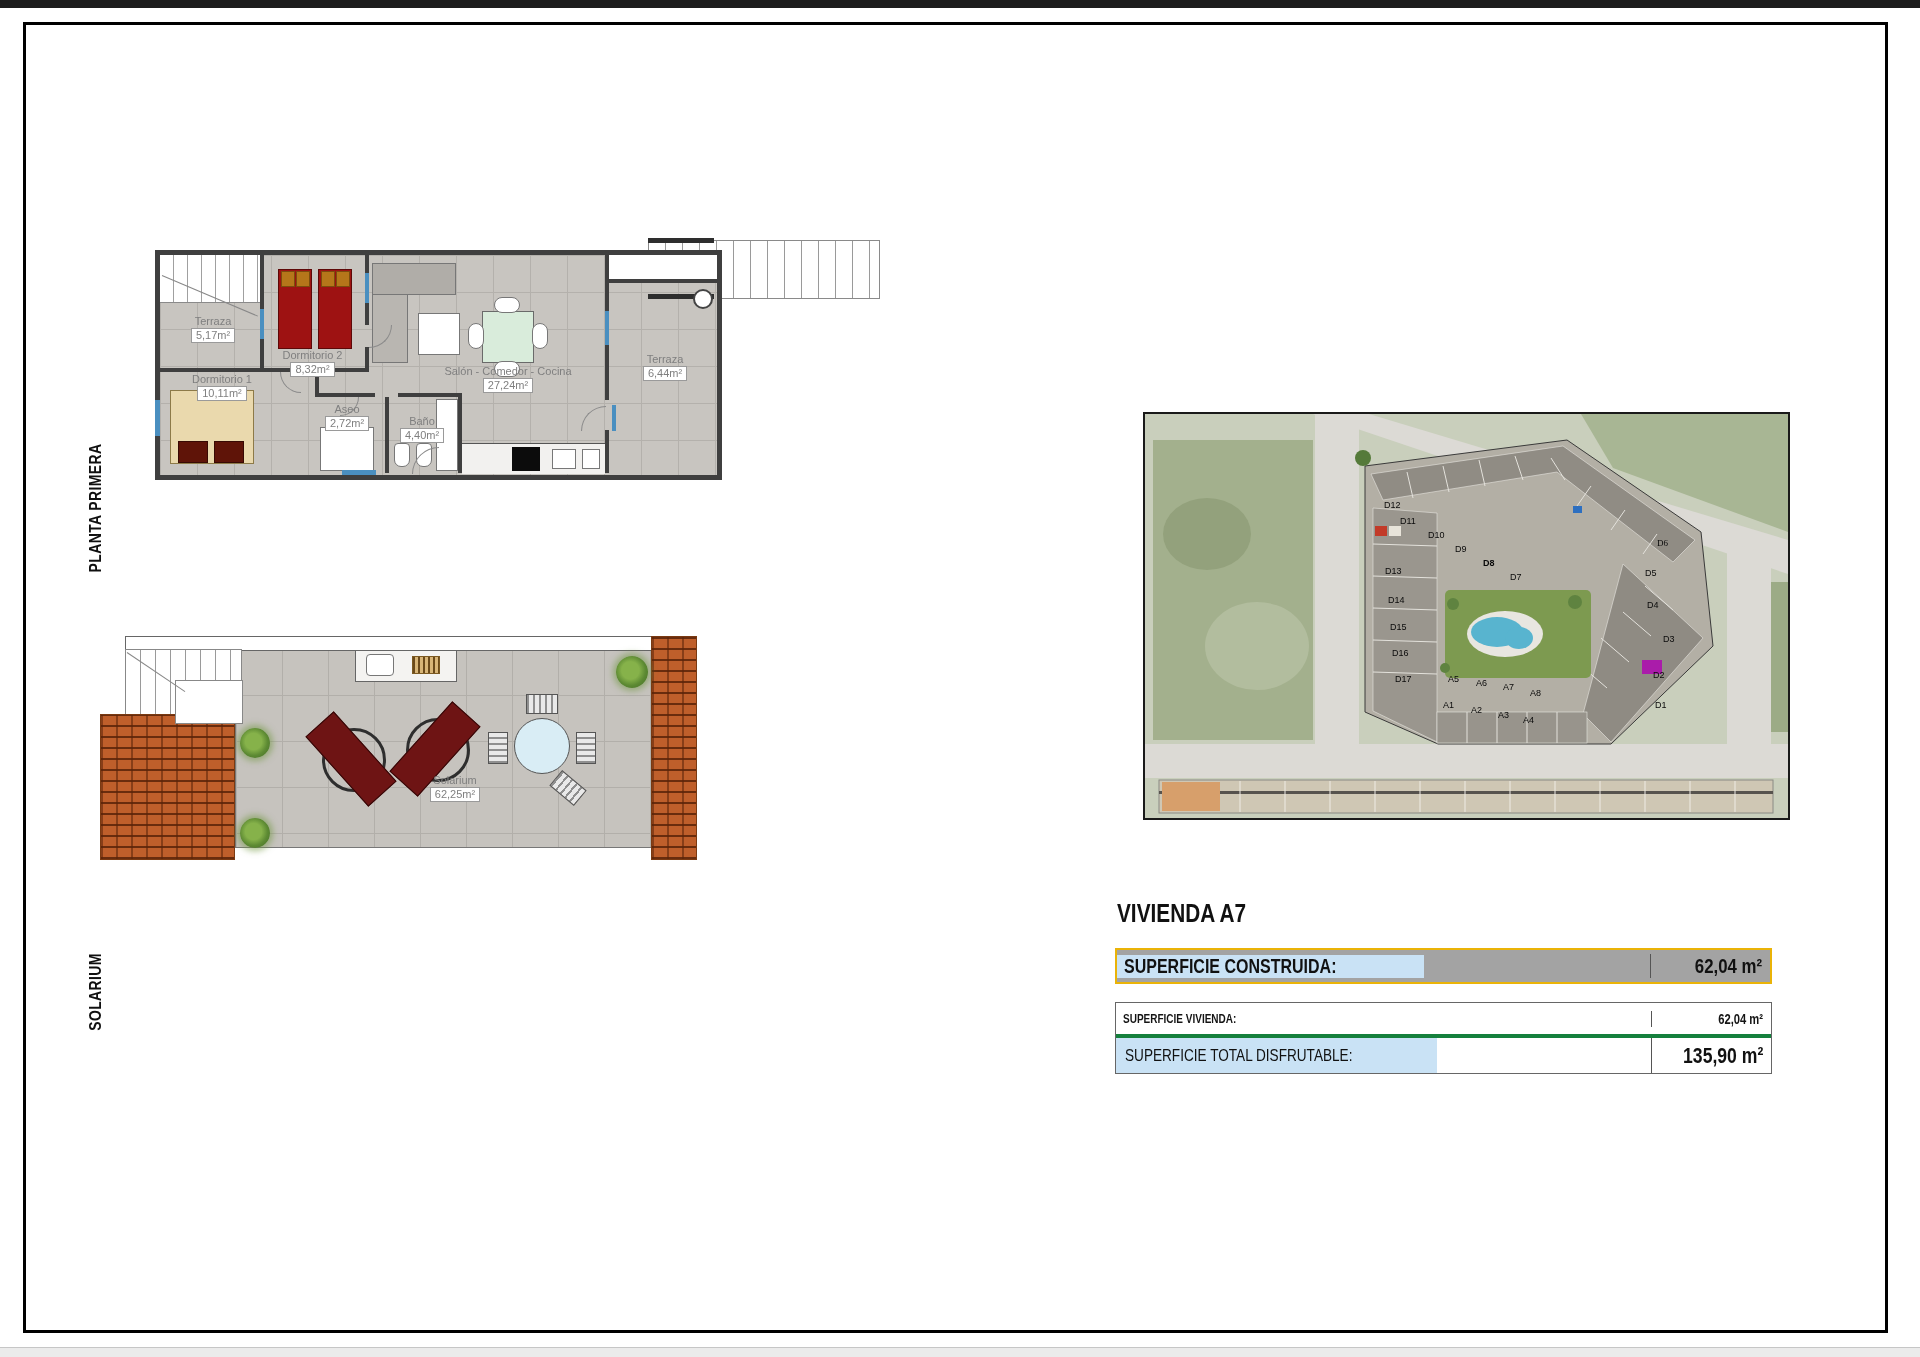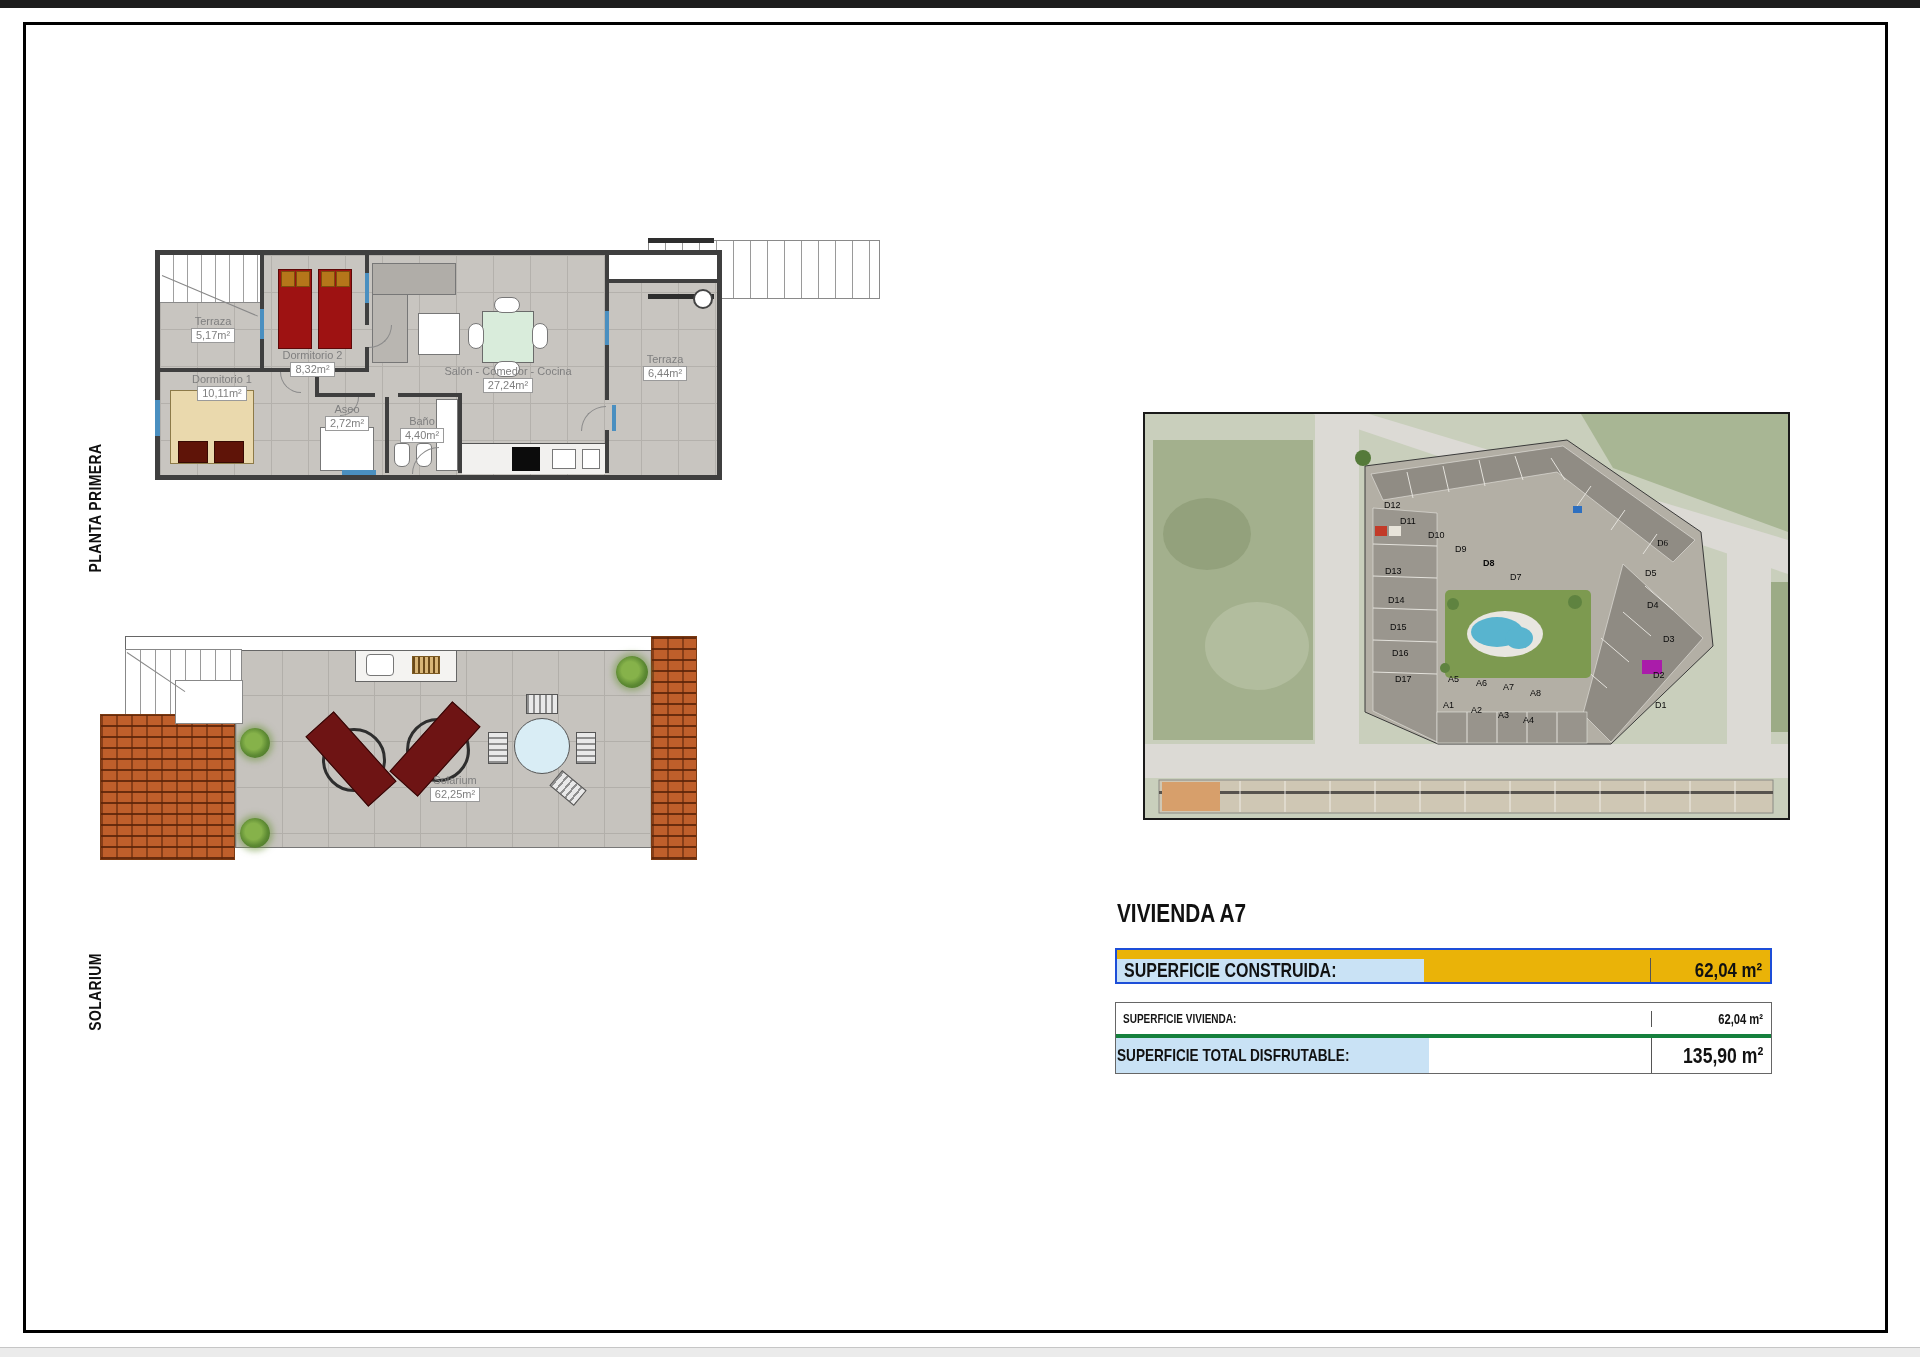--- a/index.html
+++ b/index.html
@@ -37,34 +37,34 @@
         background:radial-gradient(circle at 45% 45%,#86b24a 0 35%,#5d8a33 60%,#3f6a22 100%);
         box-shadow:0 0 6px 3px rgba(110,150,60,.55);}
   .lounger{position:absolute;width:36px;height:92px;background:#6e1414;border:1px solid #330808;z-index:6;}
   .ring{position:absolute;border:3px solid #2e2e2e;border-radius:50%;background:transparent;z-index:5;}
   .chairstripe{position:absolute;background:repeating-linear-gradient(0deg,#8f8f8f 0 2px,#e9e9e9 2px 6px);
         border:1px solid #555;z-index:6;}
   
   .cond{display:inline-block;transform:scaleX(.8);transform-origin:left center;white-space:nowrap;}
   .cond-r{display:inline-block;transform:scaleX(.8);transform-origin:right center;white-space:nowrap;}
   .title{font-size:26px;font-weight:700;letter-spacing:0;}
-  .hdr-row{display:flex;align-items:flex-end;border:2px solid #1d4ed8;background:#eab308;}
+  .hdr-row{display:flex;align-items:center;border:2px solid #eab308;background:#a3a3a3;}
   .hdr-label{width:300px;background:#c9e2f5;display:flex;align-items:center;padding-left:7px;
              font-size:20px;font-weight:700;}
   .hdr-mid{flex:1;}
   .valcol{width:111px;border-left:1px solid #555;display:flex;align-items:center;
           justify-content:flex-end;padding-right:8px;}
   .subtable{border:1px solid #666;background:#fff;}
   .srow{display:flex;align-items:center;height:31px;border-bottom:4px solid #15803d;}
   .srow:last-child{border-bottom:none;}
   .slabel{flex:1;display:flex;align-items:center;padding-left:7px;font-size:12.5px;font-weight:700;color:#141414;}
   .sval{font-size:14px;font-weight:700;color:#141414;}
   .trow{display:flex;align-items:stretch;height:35px;background:#fff;}
-  .tlabel{width:312px;background:#c9e2f5;display:flex;align-items:center;padding-left:1px;
-          font-size:17px;font-weight:700;}
+  .tlabel{width:312px;background:#c9e2f5;display:flex;align-items:center;padding-left:9px;
+          font-size:17px;font-weight:400;}
   .tmid{flex:1;}
   .map-unit{position:absolute;font-size:9px;color:#0a0a0a;white-space:nowrap;z-index:3;}
 </style>
 </head>
 <body>
 
 <div id="sheet">
 
   <div class="abs top-strip"></div>
   <div class="abs frame"></div>

